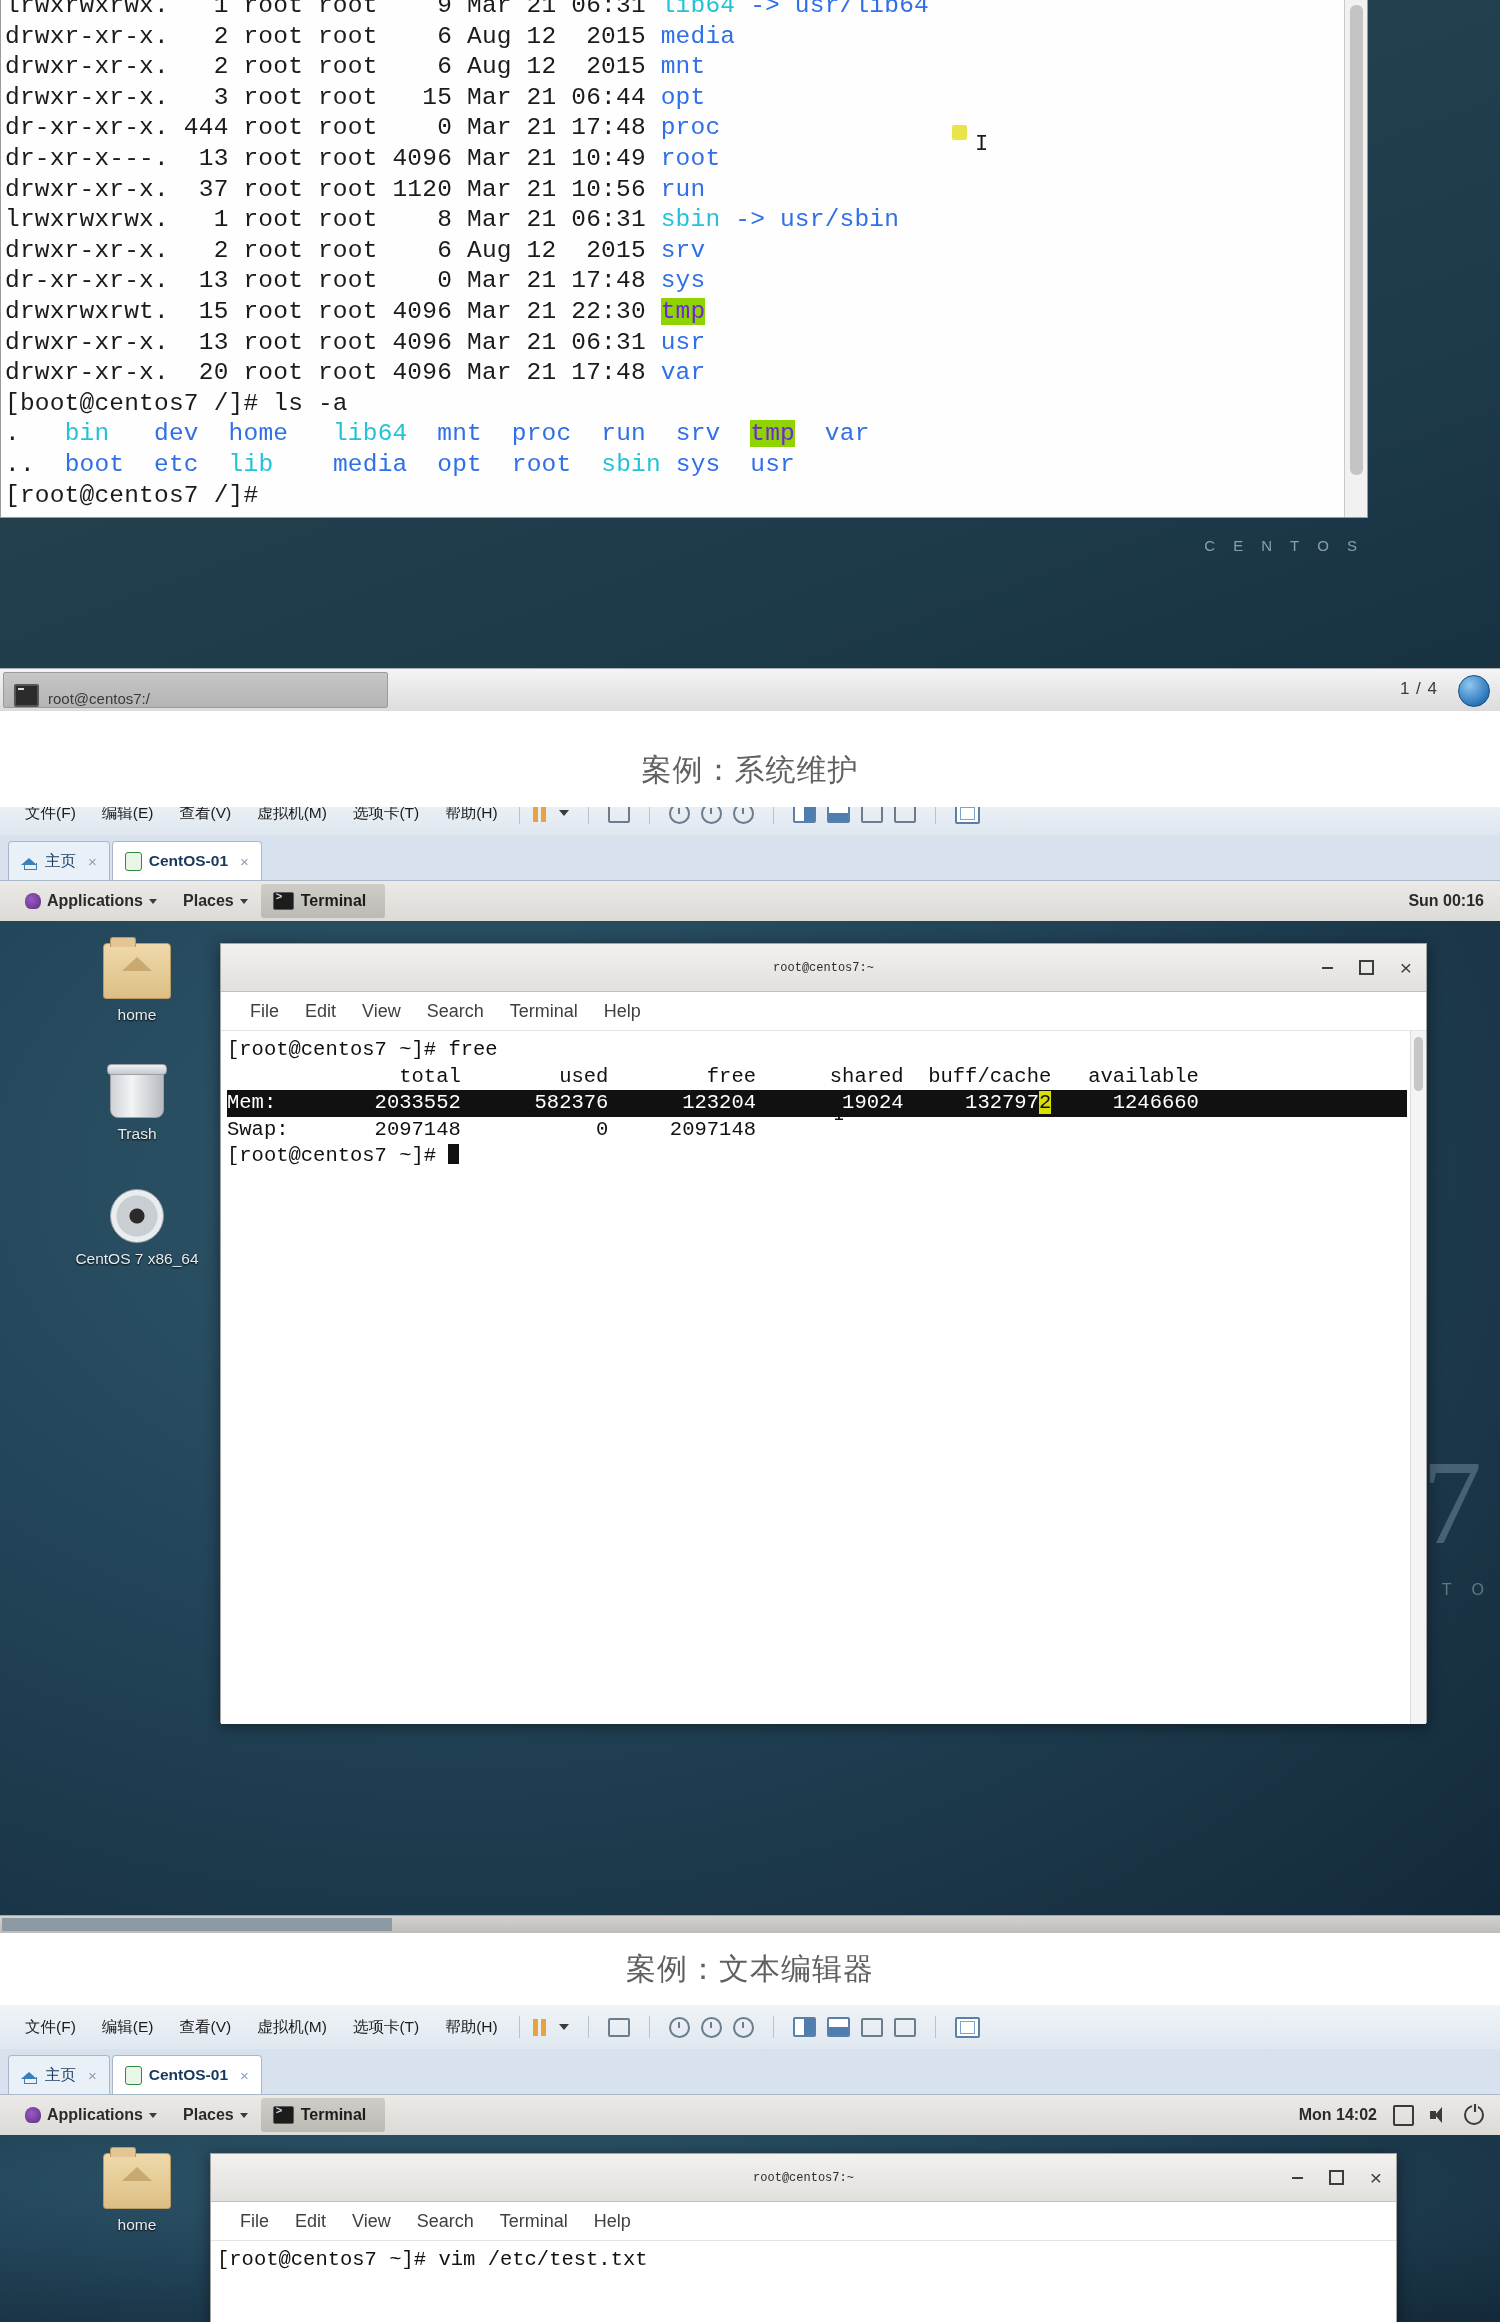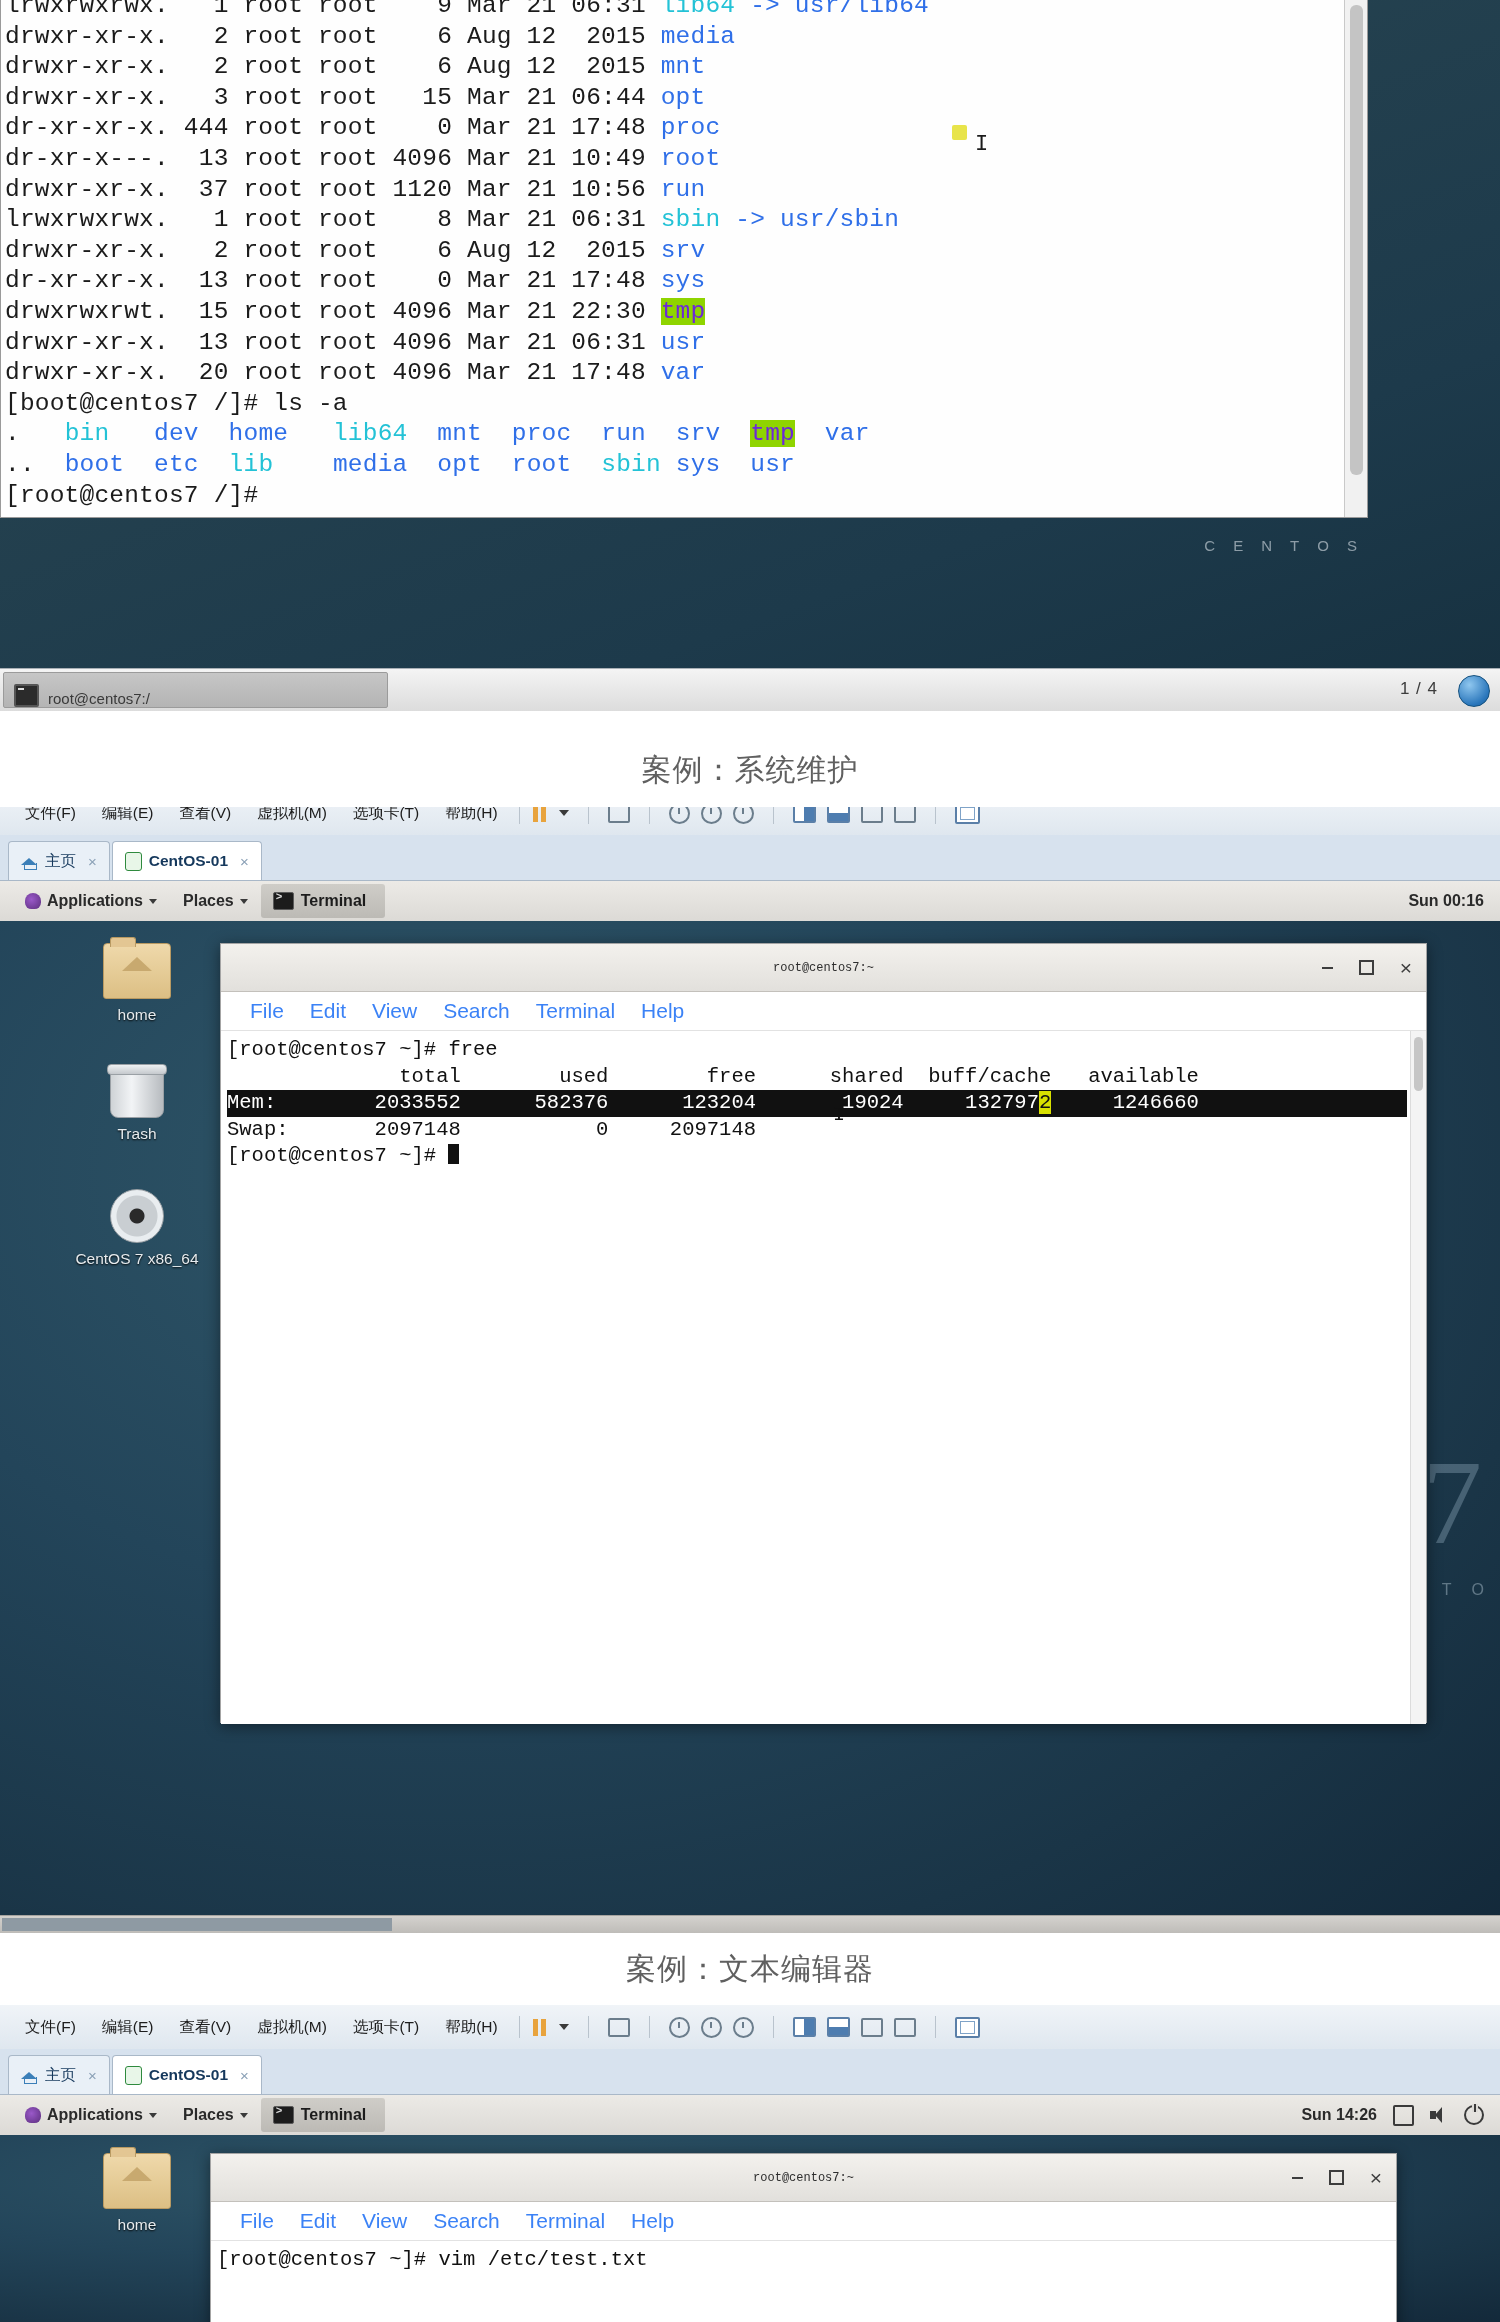--- a/index.html
+++ b/index.html
@@ -152,21 +152,21 @@
   .tw-title{height:47px;background:linear-gradient(#f3f1ed,#e2e0dc);border-bottom:1px solid #c3c0bb;
      display:flex;align-items:center;justify-content:center;position:relative;}
   .tw-title .t{font-size:12px;color:#2d2d2d;font-family:"Liberation Mono",monospace;}
   .tw-btns{position:absolute;right:14px;top:0;height:47px;display:flex;align-items:center;gap:26px;
      color:#3d3d3d;font-size:15px;}
   .tw-btns .mn{display:block;width:11px;height:2px;background:#3d3d3d;}
   .tw-btns .mx{display:block;width:11px;height:11px;border:2px solid #3d3d3d;}
   .tw-btns .cl{font-size:21px;line-height:1;}
   .tw-menu{height:38px;background:#fff;border-bottom:1px solid #e2e2e2;display:flex;
      align-items:center;gap:0;padding-left:16px;}
-  .tw-menu span{font-size:21px;color:#3b82f6;padding:0 13px;}
+  .tw-menu span{font-size:18px;color:#404040;padding:0 13px;}
   .tw-body{background:#fff;position:relative;overflow:hidden;}
   .tw-scroll{position:absolute;right:0;top:0;width:15px;height:100%;background:#f4f4f4;
      border-left:1px solid #dcdcdc;}
   .tw-scroll i{position:absolute;left:3px;top:6px;width:9px;height:54px;background:#c6c6c6;border-radius:5px;}
   .tterm{font-family:"Liberation Mono","DejaVu Sans Mono",monospace;font-size:20.5px;
      line-height:26.5px;color:#111;white-space:pre;padding:6px 0 0 6px;}
   .inv{background:#111;color:#fff;display:inline-block;}
   .hl-y{background:#d8e000;color:#111;}
   .blockcur{display:inline-block;width:11px;height:20px;background:#111;vertical-align:-3px;}
   .p2-ibeam{position:absolute;color:#111;font-size:20px;font-family:"Liberation Mono",monospace;}
@@ -410,21 +410,21 @@
         <span>Places</span>
         <span class="dn"></span>
       </span>
       <span class="gn-termbtn">
         <span class="gn-termicon"></span>
         <span>Terminal</span>
         <span class="dn"></span>
       </span>
     </div>
     <div class="gn-right">
-      <span>Sun 14:26</span>
+      <span>Mon 14:02</span>
       <span class="gn-scr"></span>
       <span class="gn-vol"></span>
       <span class="gn-pwr"></span>
     </div>
   </div>
 
   <div class="gn-desk" style="top:130px;height:187px;">
     <div class="desk-icons" style="top:18px;">
       <div class="desk-ic">
         <div class="ic-home"></div>

